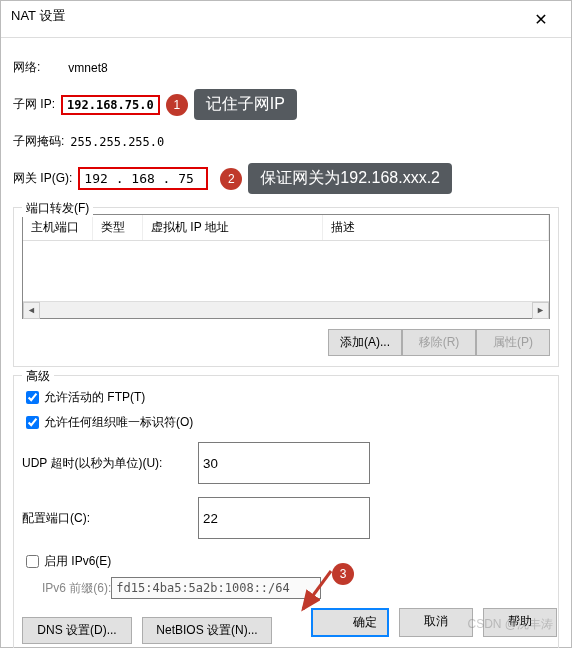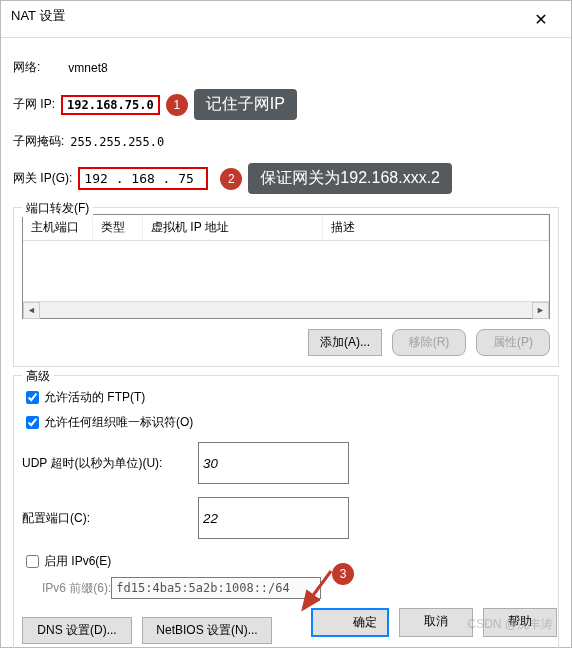--- a/index.html
+++ b/index.html
@@ -17,26 +17,26 @@
 .gateway-input { border: 2px solid #d00; padding: 2px 4px; font-family: Consolas, monospace; width: 130px; font-size: 13px; }
 .fieldset { border: 1px solid #ddd; margin: 8px 0; padding: 6px 8px 10px 8px; position: relative; }
 .fieldset .legend { position: absolute; top: -8px; left: 8px; background: #fff; padding: 0 4px; }
 .table-wrap { border: 1px solid #888; background: #fff; }
 .thead { display: flex; background: #fff; border-bottom: 1px solid #ddd; }
 .thead .th { padding: 4px 8px; border-right: 1px solid #eee; font-weight: normal; }
 .tbody { height: 60px; background: #fff; }
 .hscroll { display: flex; align-items: center; background: #f0f0f0; border-top: 1px solid #ddd; height: 17px; }
 .hscroll .arrow { width: 17px; height: 17px; display: flex; align-items: center; justify-content: center; font-size: 9px; color: #555; background: #f0f0f0; border: 1px solid #ccc; }
 .hscroll .track { flex: 1; height: 17px; }
-.btn-row { display: flex; justify-content: flex-end; gap: 10px; margin-top: 10px; }
+.btn-row { display: flex; justify-content: flex-end; margin-top: 10px; }
 .btn { min-width: 74px; padding: 4px 10px; background: #e1e1e1; border: 1px solid #adadad; cursor: pointer; text-align: center; }
-.btn.disabled { color: #a0a0a0; cursor: default; border-radius: 8px; }
+.btn.disabled { color: #a0a0a0; cursor: default; }
 .chk { display: flex; align-items: center; margin: 6px 0; }
 .chk input { margin-right: 5px; }
-.num-input { width: 151px; border: 1px solid #7a7a7a; padding: 20px 4px; height: 22px; font-style: italic; }
+.num-input { width: 172px; border: 1px solid #7a7a7a; padding: 20px 4px; height: 22px; }
 .ipv6-indent { margin-left: 20px; display: flex; align-items: center; margin-top: 6px; }
 .ipv6-input { width: 210px; border: 1px solid #7a7a7a; padding: 2px 4px; height: 22px; font-family: Consolas, monospace; font-size: 12px; }
 .footer { display: flex; justify-content: flex-end; gap: 10px; padding: 10px 14px; position: absolute; bottom: 0; right: 0; left: 0; }
 .btn.primary { border: 2px solid #0a84ff; background: #e1e1e1; padding-left: 40px; }
 .arrow-annot { position: absolute; left: 290px; top: 570px; pointer-events: none; }
 .arrow-annot svg { overflow: visible; }
 .watermark { position: absolute; right: 18px; bottom: 14px; color: rgba(120,120,120,0.4); font-size: 12px; pointer-events: none; }
 </style>
 </head>
 <body>

